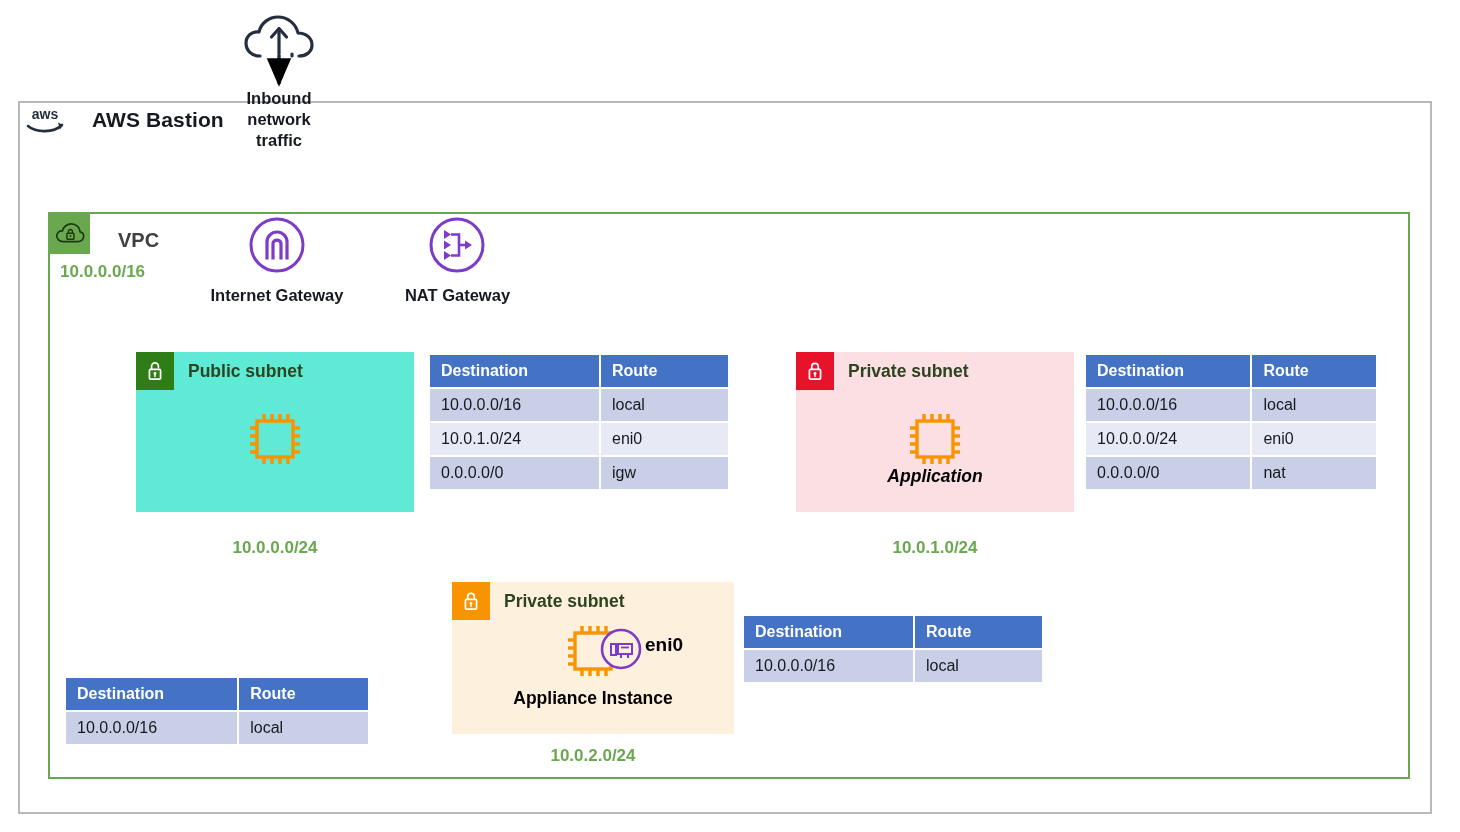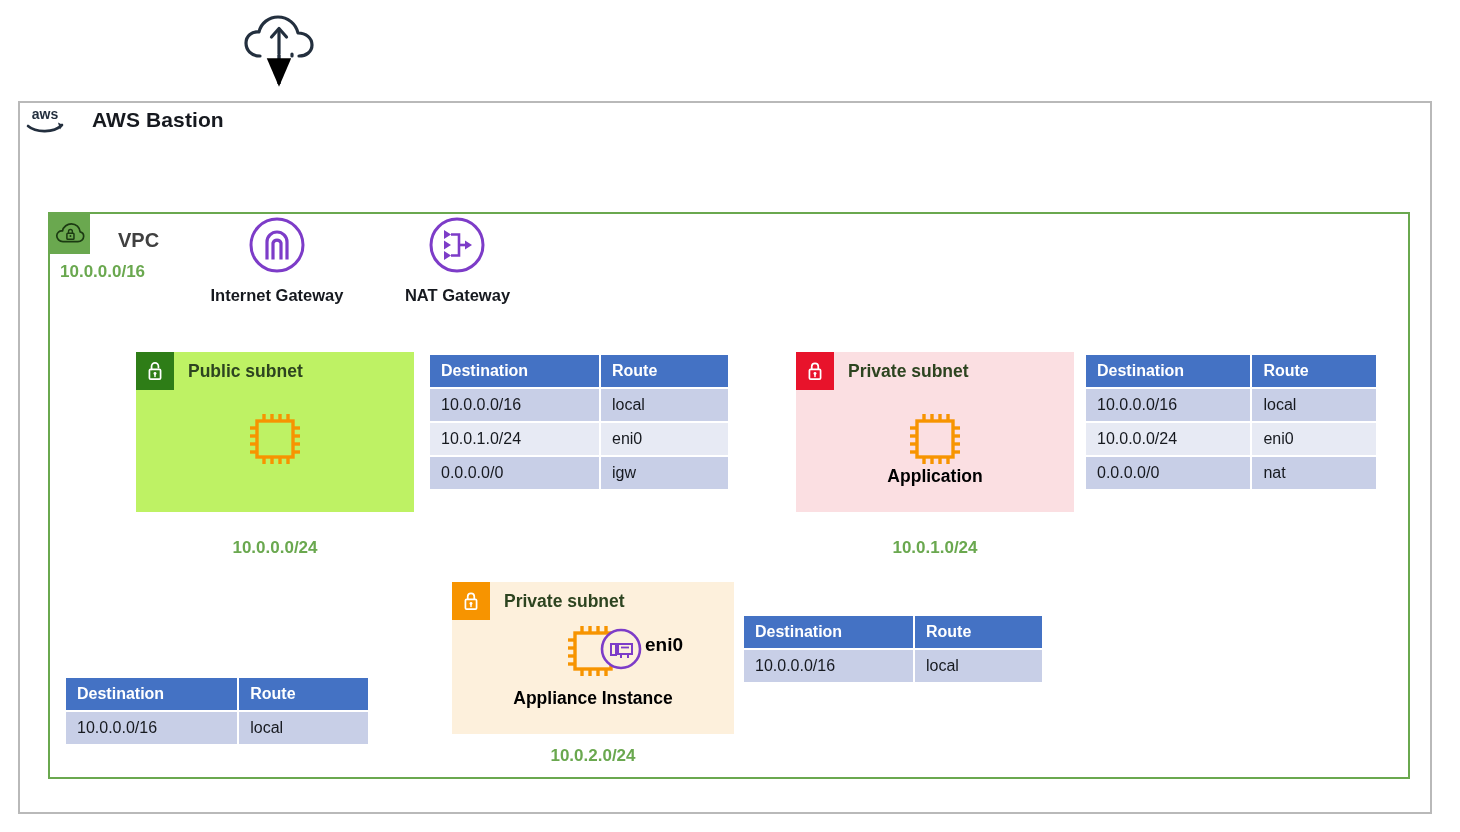--- a/index.html
+++ b/index.html
@@ -132,21 +132,21 @@
     font-size: 17.5px;
     font-weight: 600;
     color: #000000;
     text-align: center;
     white-space: nowrap;
   }
 
   #subnet-public {
     left: 136px; top: 352px;
     width: 278px; height: 160px;
-    background: #bef264;
+    background: #5eead4;
   }
   #subnet-public .subnet-badge { background: #2e7d17; }
   #subnet-public .subnet-title { left: 52px; }
   #public-cidr { left: 136px; top: 538px; width: 278px; }
 
   #subnet-private-app {
     left: 796px; top: 352px;
     width: 278px; height: 160px;
     background: #fbdfe2;
   }
@@ -254,20 +254,25 @@
   <div class="abs" id="account-title">AWS Bastion</div>
 
   <svg class="abs" id="cloud-icon" viewBox="0 0 72 78">
     <path d="M17,46 C8,46 3,40 3,33 C3,26 9,21 16,22 C18,13 26,7 35,7 C45,7 53,14 55,23
              C63,23 69,28 69,35 C69,42 63,46 56,46" stroke="#232f3e" stroke-width="3.2" fill="none" stroke-linecap="round" stroke-linejoin="round"></path>
     <line x1="36" y1="44" x2="36" y2="20" stroke="#232f3e" stroke-width="3.2" stroke-linecap="round"></line>
     <path d="M28.5,27 L36,18.5 L43.5,27" stroke="#232f3e" stroke-width="3.2" fill="none" stroke-linecap="round" stroke-linejoin="round"></path>
     <line x1="49" y1="46" x2="49" y2="44" stroke="#232f3e" stroke-width="3.2" stroke-linecap="round"></line>
   </svg>
 
+  <div class="abs" id="inbound-label">
+    <div>Inbound</div>
+    <div>network</div>
+    <div>traffic</div>
+  </div>
 
   <div class="abs" id="vpc-frame"></div>
 
   <div class="abs" id="vpc-badge">
     <svg viewBox="0 0 34 30" width="30" height="27">
       <path d="M9,23 C5,23 2,20 2,16.5 C2,13 5,10.5 8.5,11 C9.5,6 14,3 18.5,3
                C24,3 28,7 28.5,12 C31,12.5 32.5,14.5 32.5,17 C32.5,20.5 29.5,23 26,23 Z" stroke="#1b3a12" stroke-width="1.9" fill="none" stroke-linejoin="round"></path>
       <rect x="13.5" y="13.5" width="8" height="7" rx="1" stroke="#1b3a12" stroke-width="1.7" fill="none"></rect>
       <path d="M15.3,13.5 L15.3,11.6 A2.2,2.2 0 0 1 19.7,11.6 L19.7,13.5" stroke="#1b3a12" stroke-width="1.6" fill="none"></path>
       <circle cx="17.5" cy="16.6" r="1.1" fill="#1b3a12"></circle>
@@ -333,21 +338,21 @@
   <div class="abs subnet" id="subnet-private-app">
     <div class="subnet-badge">
       <svg viewBox="0 0 28 28" width="24" height="24">
         <rect x="7.5" y="12" width="13" height="11.5" rx="1.4" stroke="#ffffff" stroke-width="2" fill="none"></rect>
         <path d="M10.2,12 L10.2,8.8 A3.8,3.8 0 0 1 17.8,8.8 L17.8,12" stroke="#ffffff" stroke-width="2" fill="none"></path>
         <circle cx="14" cy="17" r="1.7" fill="#ffffff"></circle>
         <line x1="14" y1="17.6" x2="14" y2="20.4" stroke="#ffffff" stroke-width="1.8" stroke-linecap="round"></line>
       </svg>
     </div>
     <div class="subnet-title">Private subnet</div>
-    <div class="node-label" style="left:0;top:114px;width:278px;">Application</div>
+    <div class="node-label" style="left:0;top:114px;width:278px;font-style:italic;">Application</div>
   </div>
 
   <svg class="ec2-icon" id="ec2-app" viewBox="0 0 62 62">
     <rect x="13" y="13" width="36" height="36" stroke="#f79400" stroke-width="3.4" fill="none"></rect>
     <g stroke="#f79400" stroke-width="3.4">
       <line x1="20" y1="6" x2="20" y2="13"></line>
         <line x1="28" y1="6" x2="28" y2="13"></line>
       <line x1="36" y1="6" x2="36" y2="13"></line>
         <line x1="44" y1="6" x2="44" y2="13"></line>
       <line x1="20" y1="49" x2="20" y2="56"></line>

